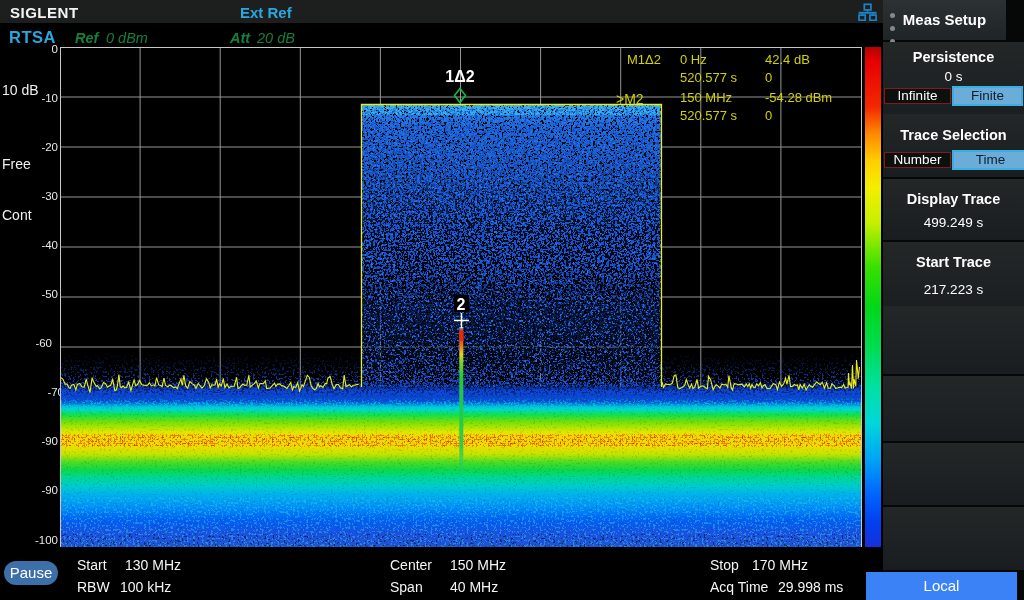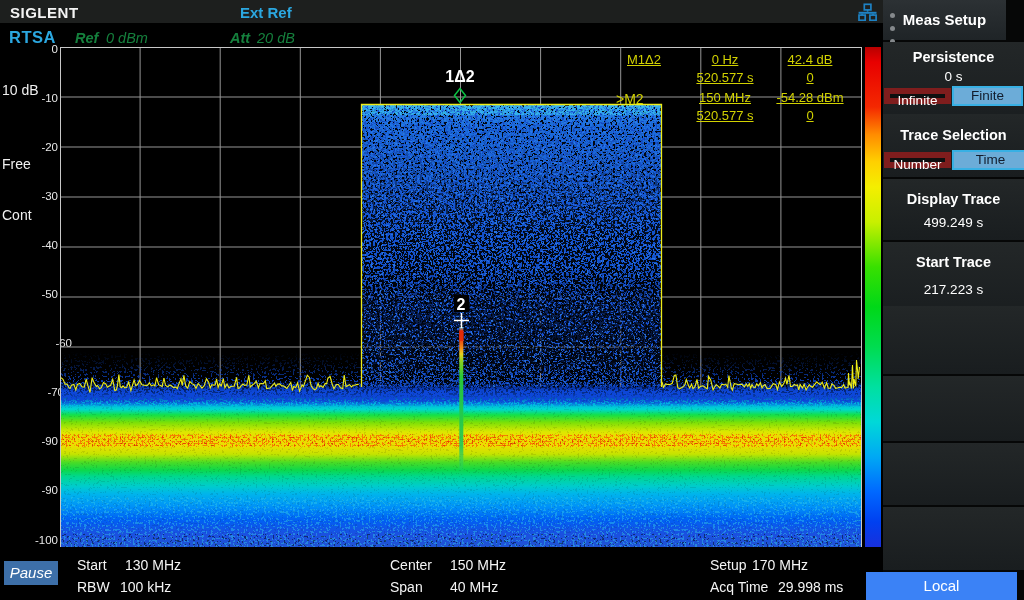--- a/index.html
+++ b/index.html
@@ -6,35 +6,35 @@
 #topbar { left:0; top:0; width:884px; height:23px; background:#1d1f1e; }
 #logo { left:10px; top:4px; font-size:15.5px; font-weight:bold; letter-spacing:0.5px; color:#f4f4f4; transform:scaleX(0.97); transform-origin:left; }
 #extref { left:240px; top:4px; font-size:15px; font-weight:bold; color:#2ba7e0; }
 #rtsa { left:9px; top:28px; font-size:16.5px; font-weight:bold; color:#2ba7e0; letter-spacing:0.5px; }
 .hdr { top:30px; font-size:14.5px; color:#15803d;font-style:italic; }
 .b { font-weight:bold; }
 .leftlab { left:2px; font-size:14px; color:#f0f0f0; }
 .axlab { width:52px; text-align:right; font-size:11.5px; color:#e8e8e8; }
 #colorbar { left:865px; top:47px; width:16px; height:500px;
   background:linear-gradient(to bottom,#b80000 0%,#e80000 3%,#f42800 12%,#ff8c00 17.5%,#ffd000 23%,#f4ee00 28%,#c8f000 35%,#38e000 44%,#00d818 52%,#00dc50 60%,#00e0a0 68%,#00d8d8 75%,#00a8f4 82%,#0068ff 89%,#0040f0 95%,#1830dc 100%); }
-.mk { font-size:13px; color:#d2d200;text-decoration:underline; }
-.mkr { text-align:center; width:90px; }
+.mk { font-size:13px; color:#d2d200; }
+.mkr { text-align:left; width:90px; }
 #panel { left:883px; top:0; width:141px; height:600px; background:#060707; }
 #phead { left:883px; top:0; width:123px; height:40px; background:linear-gradient(#2c3134,#1f2427); }
 #phead .t { position:absolute; left:0; right:0; top:11px; text-align:center; font-weight:bold; font-size:15px; }
 .dot { position:absolute; left:890px; width:5px; height:5px; border-radius:50%; background:#85898c; }
 .cell { left:883px; width:141px; background:linear-gradient(#232728,#191d1f); }
 .ct { position:absolute; left:0; right:0; text-align:center; font-weight:bold; font-size:14.5px; color:#fff; }
 .cv { position:absolute; left:0; right:0; text-align:center; font-size:13.5px; color:#fff; }
 .btn { position:absolute; font-size:13.5px; text-align:center; }
-.btnoff { background:#0e1010; color:#fff; border:6px solid #7f1d1d; height:16px; line-height:14px; }
+.btnoff { background:#0e1010; color:#fff; border:1px solid #7f1d1d; height:16px; line-height:14px; }
 .btnon { background:#6cacd8; color:#121c2c; border:2px solid #38b0e4; height:20px; line-height:16px; }
 #localbar { left:866px; top:572px; width:151px; height:28px; background:#3b82f6; }
 #localbar div { margin-top:5px; text-align:center; font-size:15px; color:#fff; }
-#pause { left:4px; top:561px; width:54px; height:24px; background:#3d6fa8; border-radius:0; color:#fff; font-size:15px; text-align:center; line-height:24px;font-style:italic; }
+#pause { left:4px; top:561px; width:54px; height:24px; background:#3d6fa8; border-radius:12px; color:#fff; font-size:15px; text-align:center; line-height:24px; }
 .bt { font-size:14px; color:#f4f4f4; }
 </style></head>
 <body>
 <div class="abs" id="topbar"></div>
 <div class="abs" id="logo">SIGLENT</div>
 <div class="abs" id="extref">Ext Ref</div>
 <svg class="abs" style="left:858px;top:3px" width="19" height="18" viewBox="0 0 19 18">
   <g fill="none" stroke="#1e82c4">
   <rect x="6.3" y="1.3" width="6.6" height="5.6" stroke-width="1.7"></rect>
   <rect x="1" y="12.1" width="6.2" height="5.2" stroke-width="1.7"></rect>
@@ -50,21 +50,21 @@
 <div class="abs hdr" style="left:257px">20 dB</div>
 <div class="abs leftlab" style="top:82px">10 dB</div>
 <div class="abs leftlab" style="top:156px">Free</div>
 <div class="abs leftlab" style="top:207px">Cont</div>
 <div class="abs axlab" style="left:6px;top:43.0px">0</div>
 <div class="abs axlab" style="left:6px;top:92.0px">-10</div>
 <div class="abs axlab" style="left:6px;top:141.1px">-20</div>
 <div class="abs axlab" style="left:6px;top:190.1px">-30</div>
 <div class="abs axlab" style="left:6px;top:239.2px">-40</div>
 <div class="abs axlab" style="left:6px;top:288.2px">-50</div>
-<div class="abs axlab" style="left:20px;top:337.3px">-60</div>
+<div class="abs axlab" style="left:0;top:337.3px">-60</div>
 <div class="abs axlab" style="left:12px;top:386.3px">-70</div>
 <div class="abs axlab" style="left:6px;top:435.4px">-90</div>
 <div class="abs axlab" style="left:6px;top:484.4px">-90</div>
 <div class="abs axlab" style="left:6px;top:533.5px">-100</div>
 <svg class="abs" style="left:60px;top:47px" width="802" height="500" viewBox="0 0 802 500">
 <defs>
   <linearGradient id="gplat" x1="0" y1="0" x2="0" y2="1">
     <stop offset="0" stop-color="#48c0f0"></stop>
     <stop offset="0.02" stop-color="#2a8ae8"></stop>
     <stop offset="0.08" stop-color="#1b6ce0"></stop>
@@ -359,19 +359,19 @@
 <div class="abs cell" style="top:443px;height:62px"></div>
 <div class="abs cell" style="top:507px;height:63px"></div>
 <div class="abs" id="localbar">
     <div>Local</div>
   </div>
 <div class="abs" id="pause">Pause</div>
 <div class="abs bt" style="left:77px;top:557px">Start</div>
 <div class="abs bt" style="left:125px;top:557px">130 MHz</div>
 <div class="abs bt" style="left:390px;top:557px">Center</div>
 <div class="abs bt" style="left:450px;top:557px">150 MHz</div>
-<div class="abs bt" style="left:710px;top:557px">Setup</div>
+<div class="abs bt" style="left:710px;top:557px">Stop</div>
 <div class="abs bt" style="left:752px;top:557px">170 MHz</div>
 <div class="abs bt" style="left:77px;top:579px">RBW</div>
 <div class="abs bt" style="left:120px;top:579px">100 kHz</div>
 <div class="abs bt" style="left:390px;top:579px">Span</div>
 <div class="abs bt" style="left:450px;top:579px">40 MHz</div>
 <div class="abs bt" style="left:710px;top:579px">Acq Time</div>
 <div class="abs bt" style="left:778px;top:579px">29.998 ms</div>
 </body></html>

